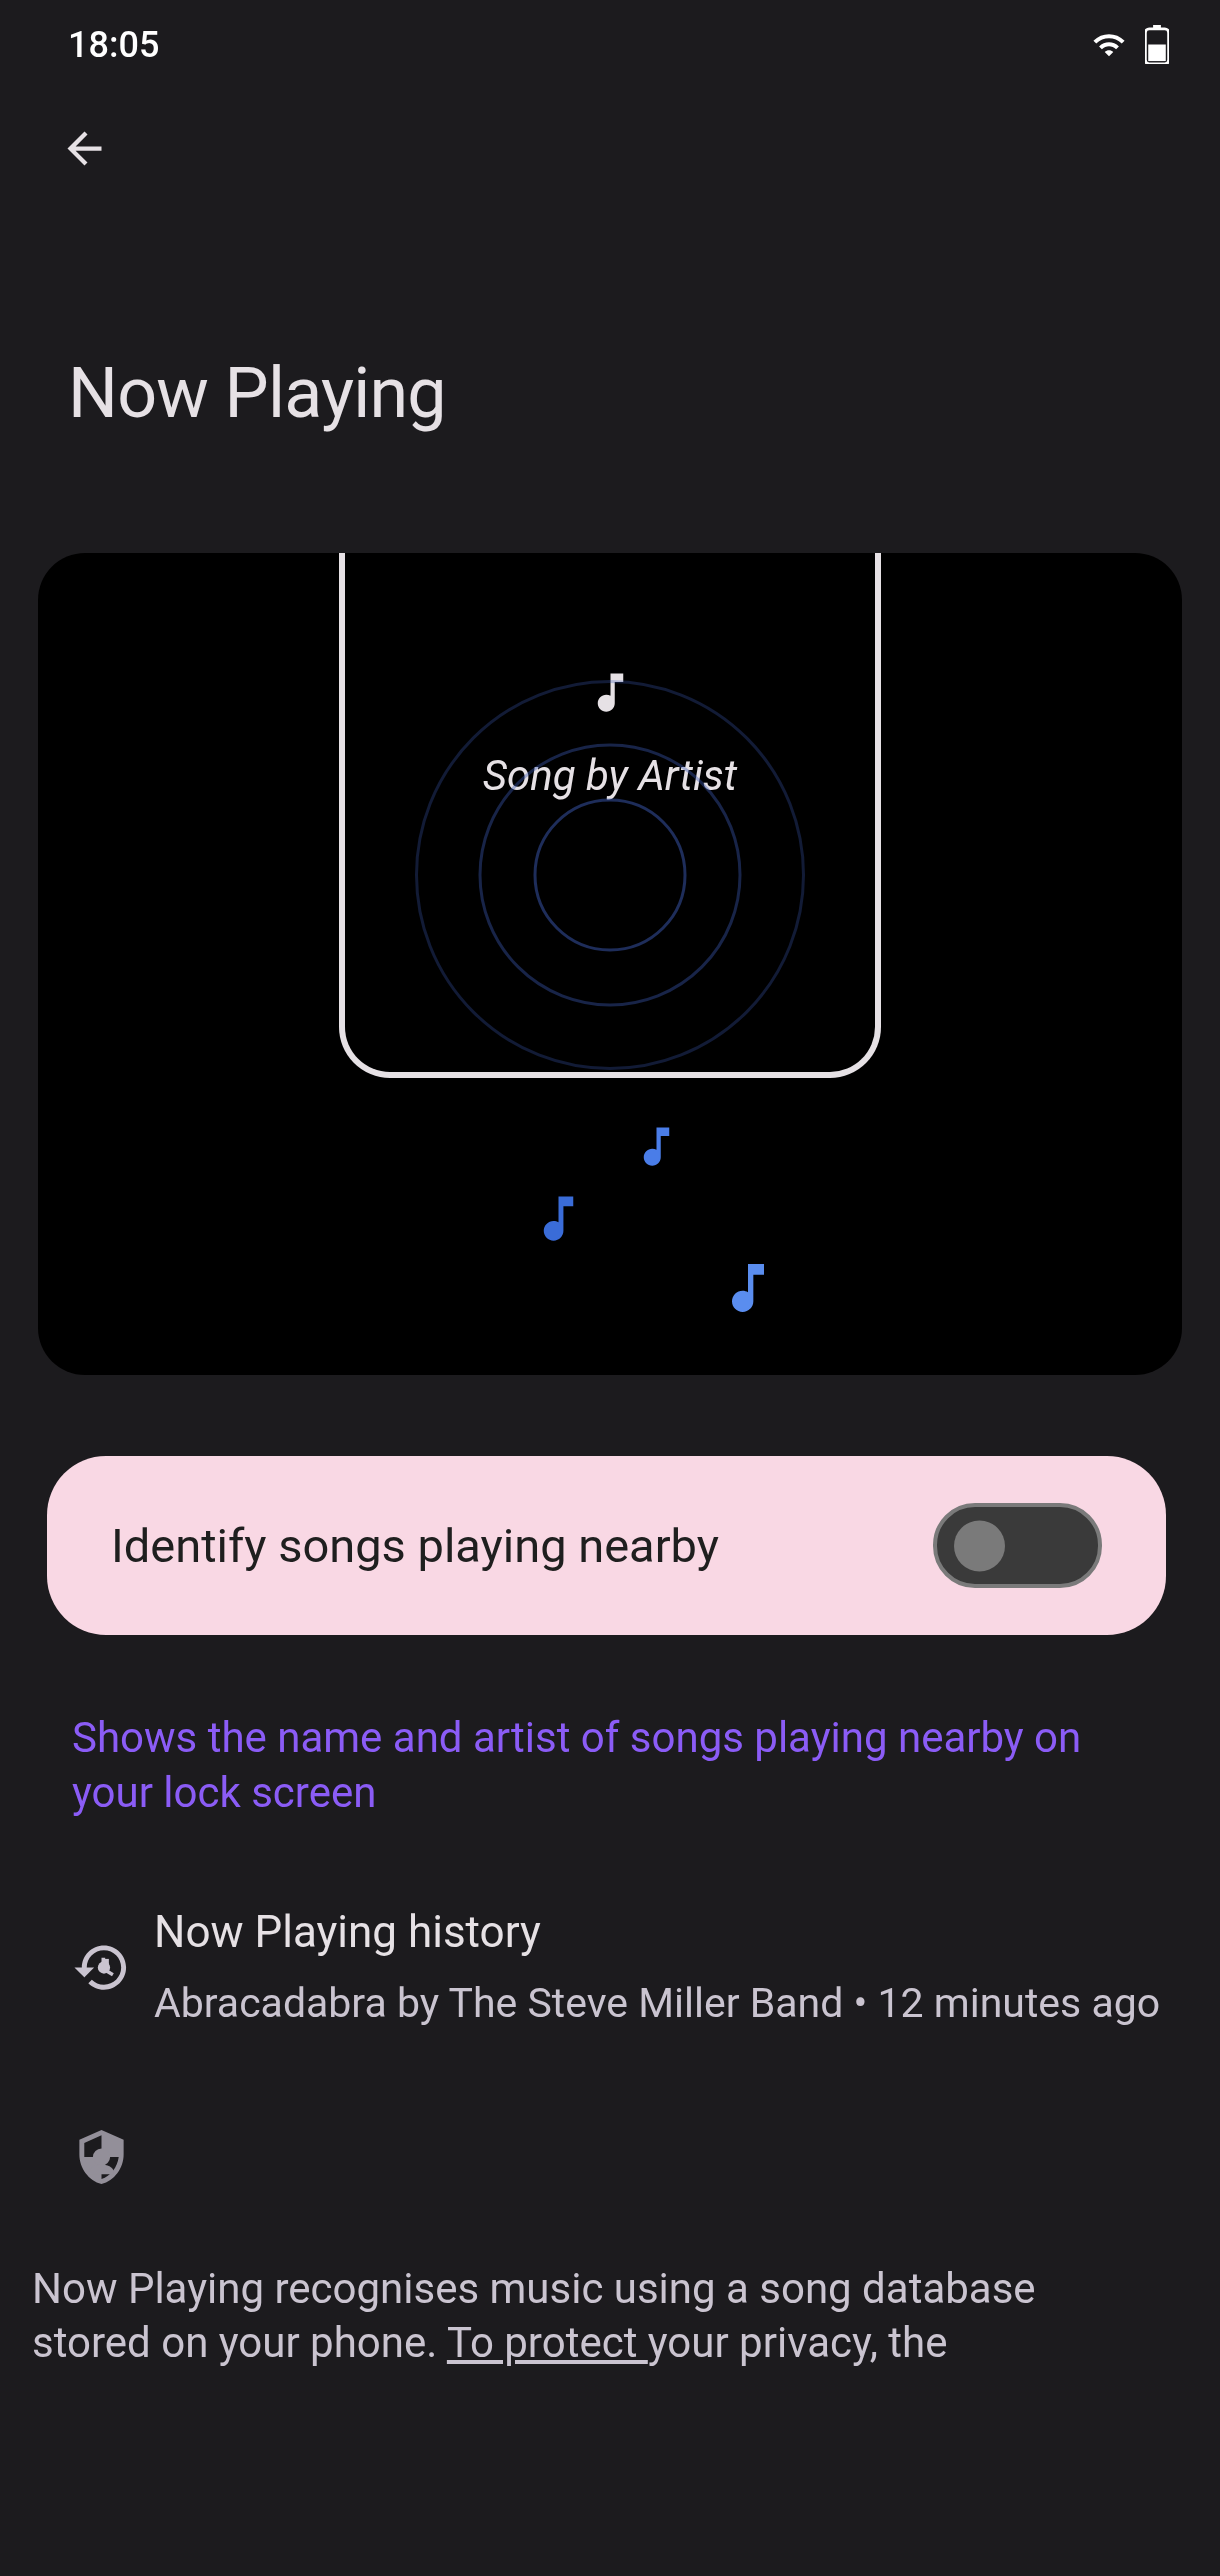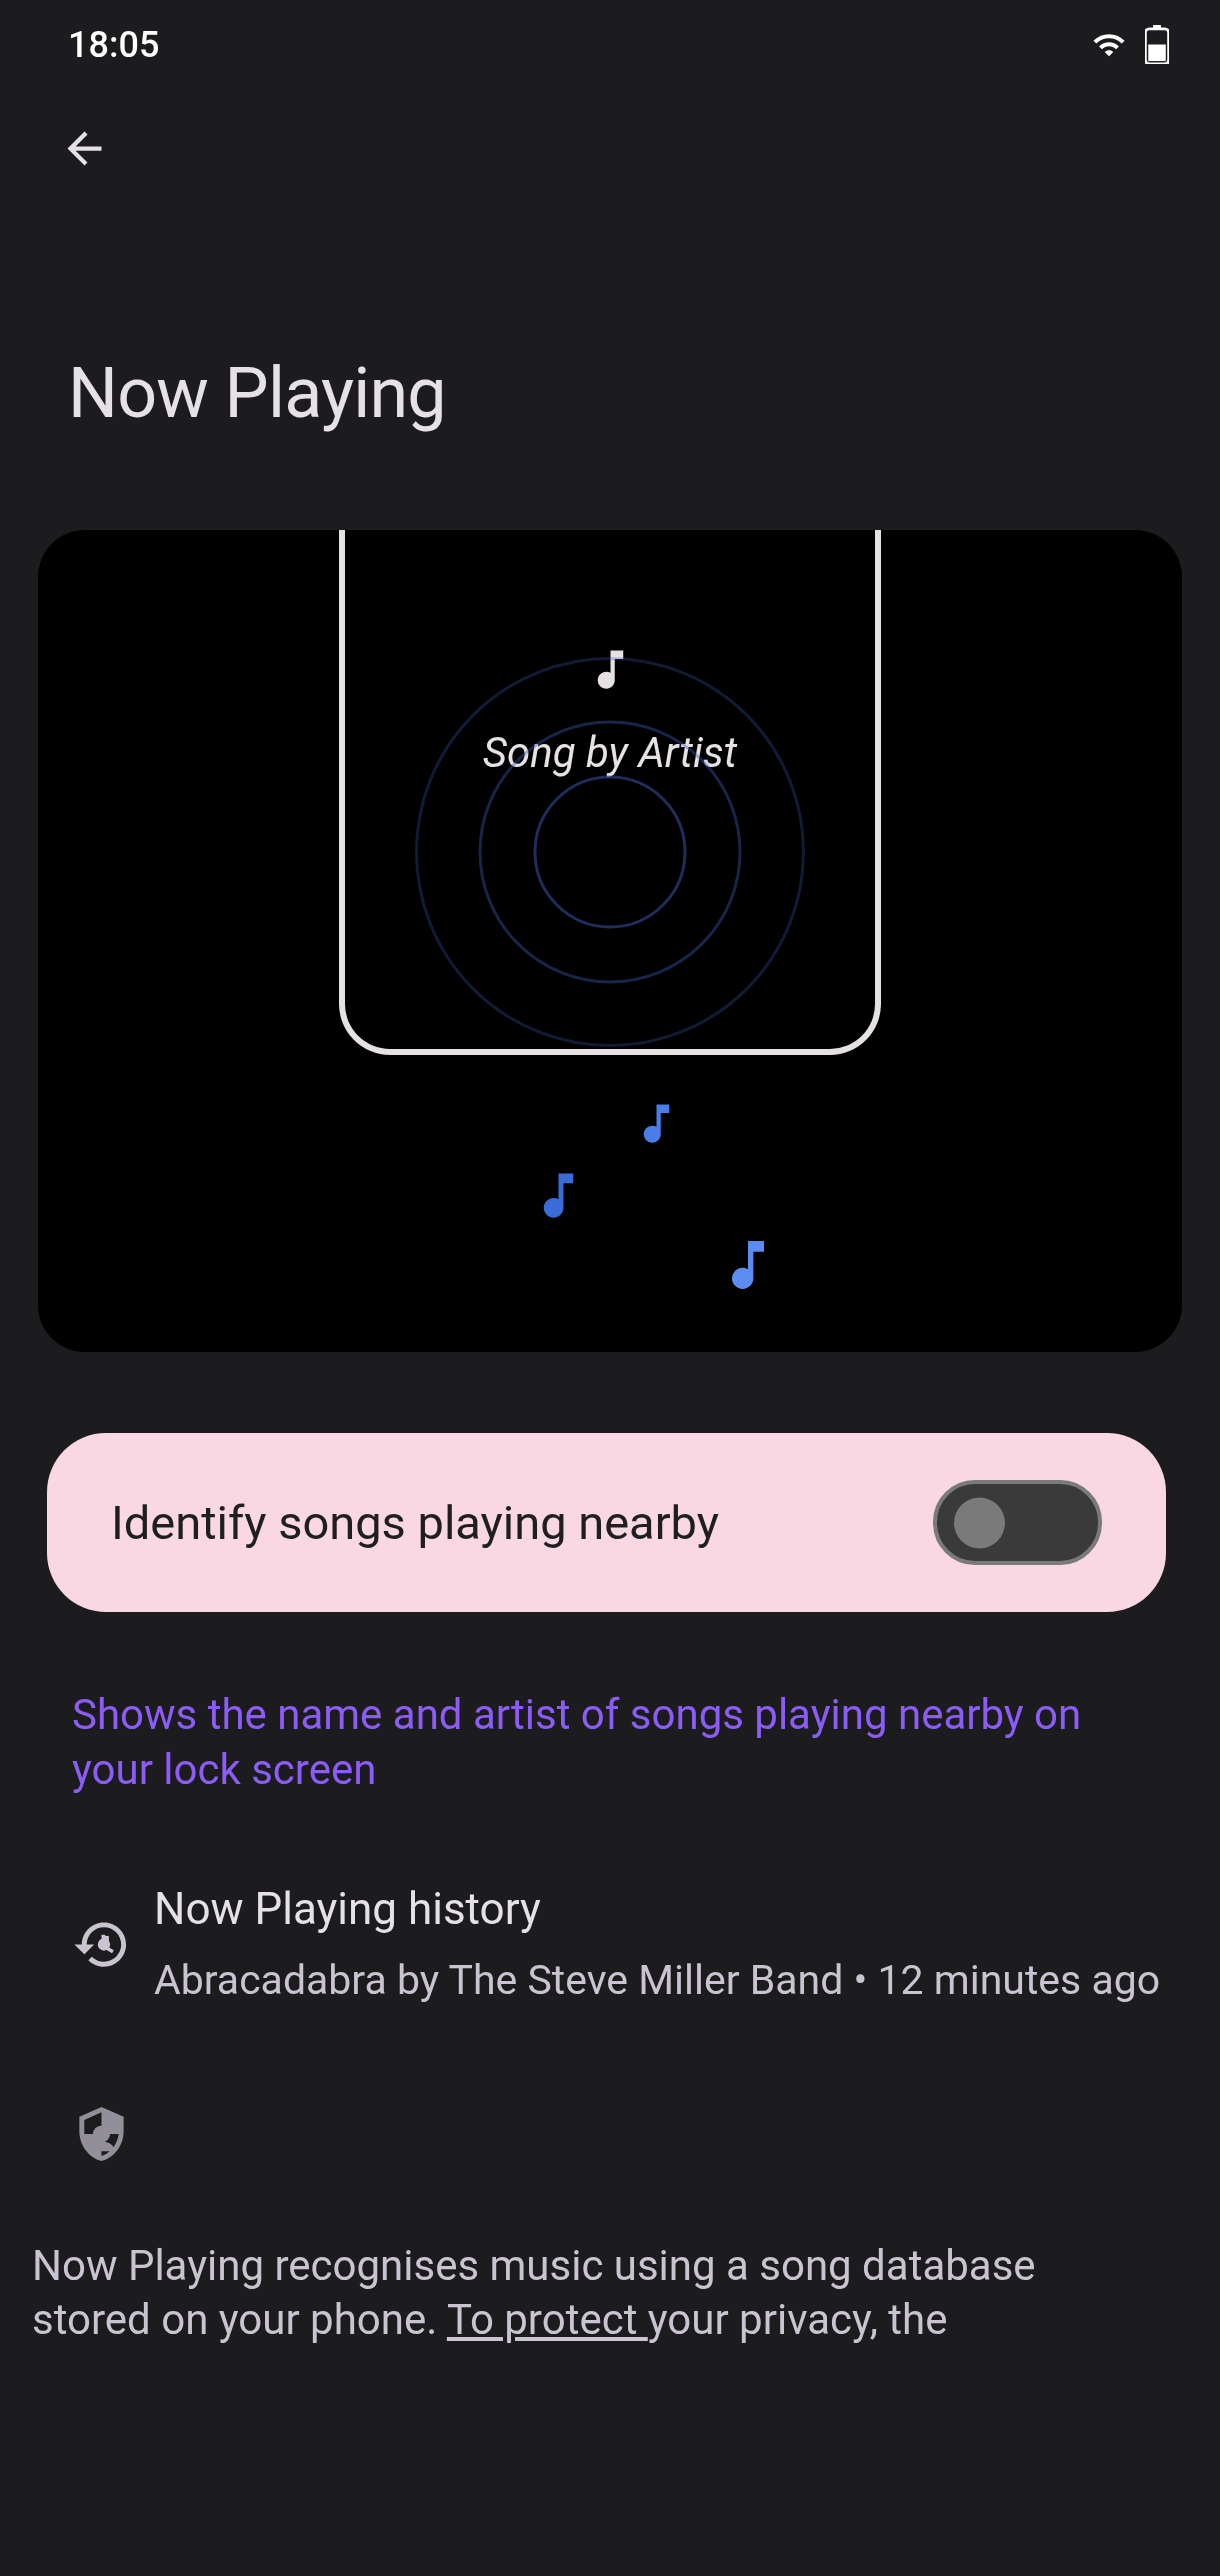--- a/index.html
+++ b/index.html
@@ -43,21 +43,21 @@
       justify-content: center;
     }
     .page-title {
       font-size: 70px;
       font-weight: 400;
       color: #e6e1e5;
       padding: 153px 68px 34px 68px;
       letter-spacing: -0.8px;
     }
     .illustration-card {
-      margin: 62px 38px 0 38px;
+      margin: 85px 38px 0 38px;
       background: #000000;
       border-radius: 47px;
       height: 822px;
       position: relative;
       overflow: hidden;
     }
     .phone-outline {
       position: absolute;
       top: 0;
       left: 50%;

